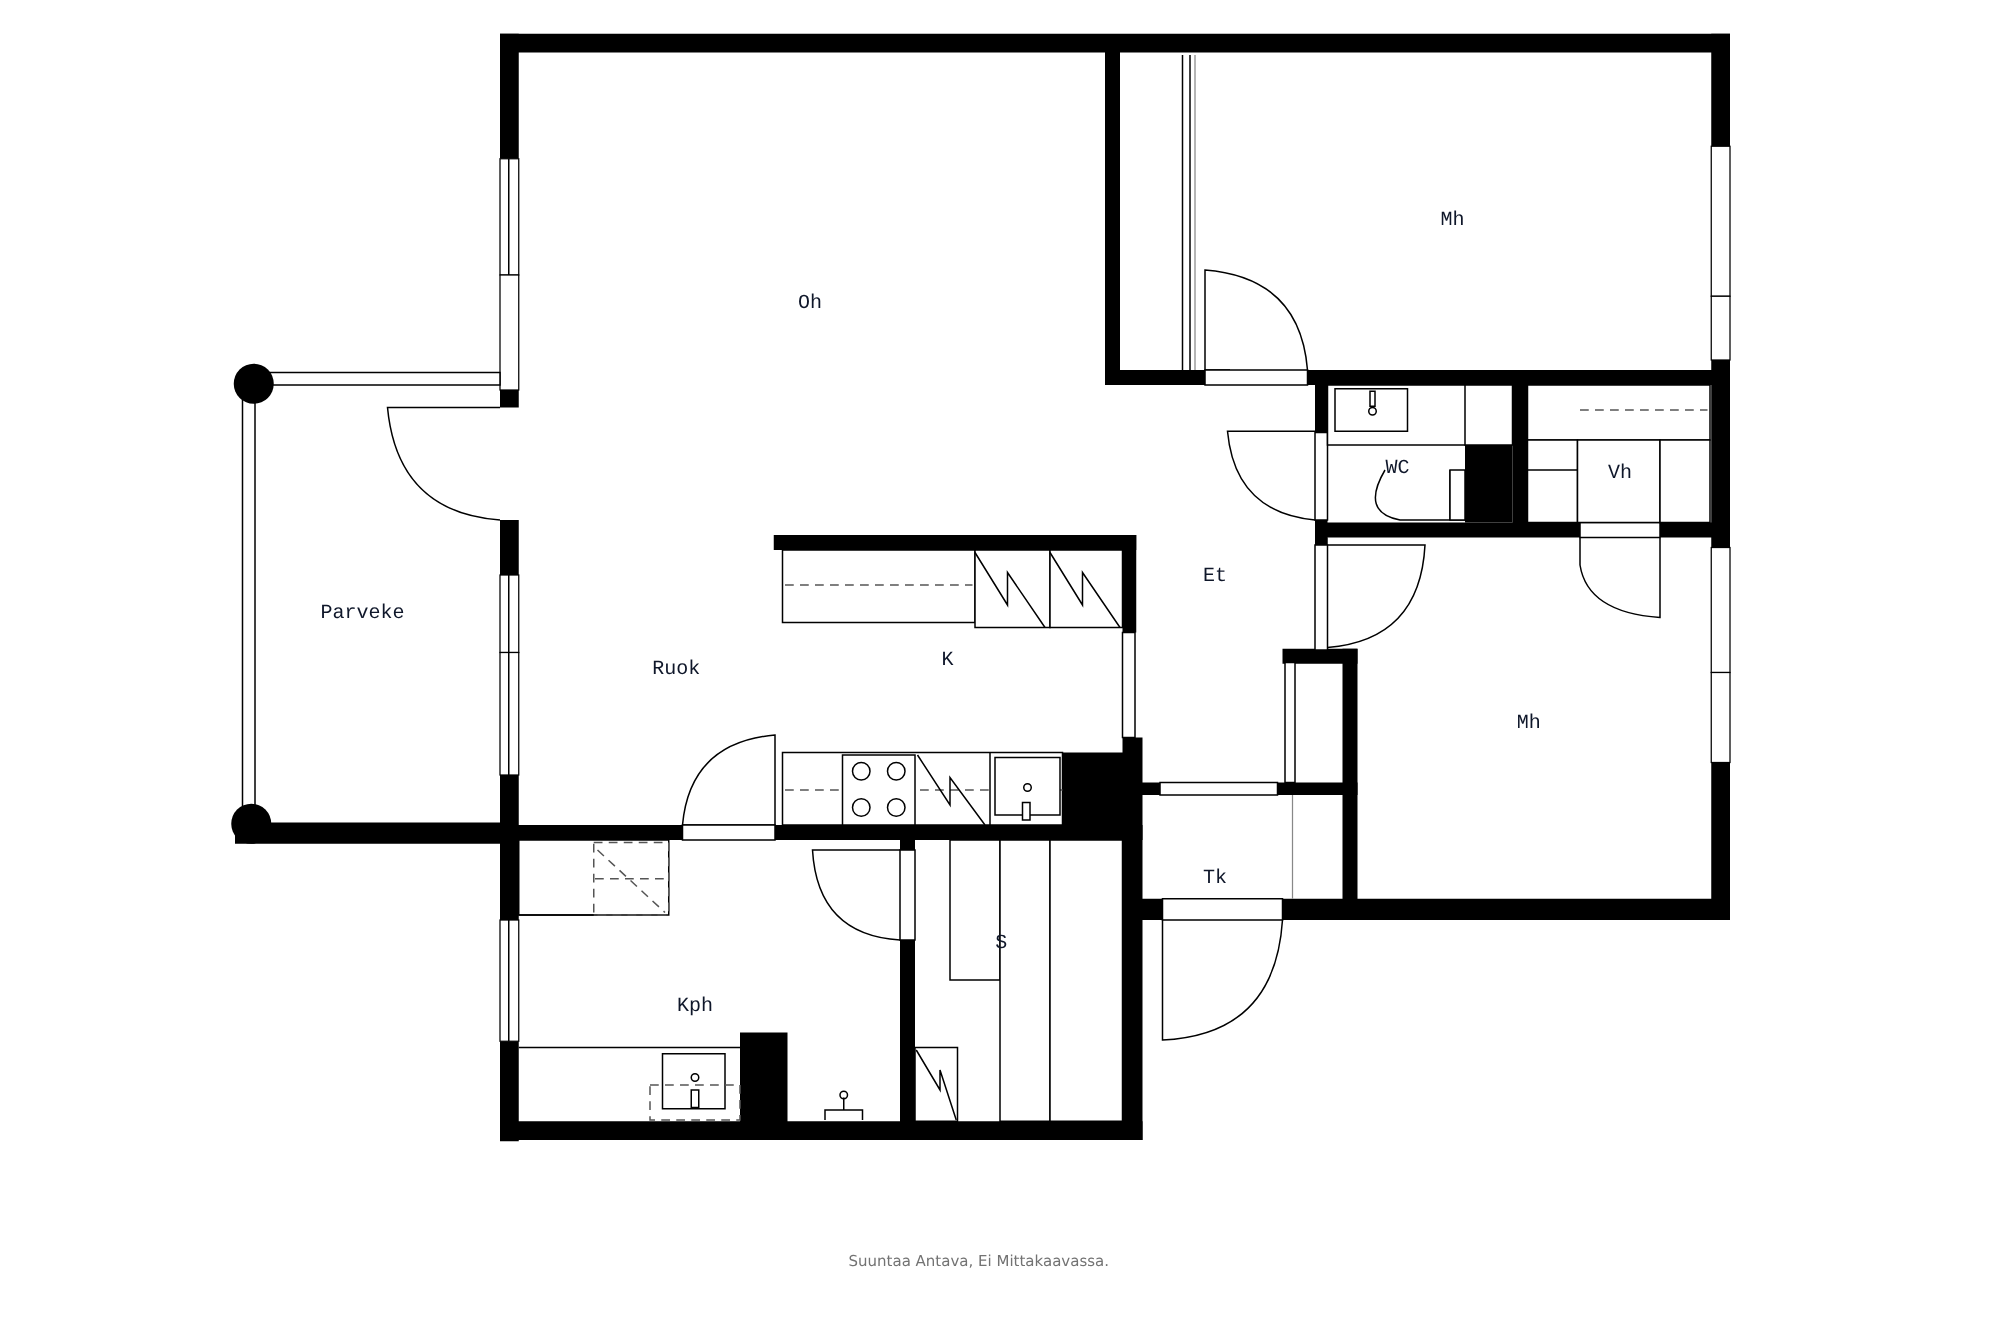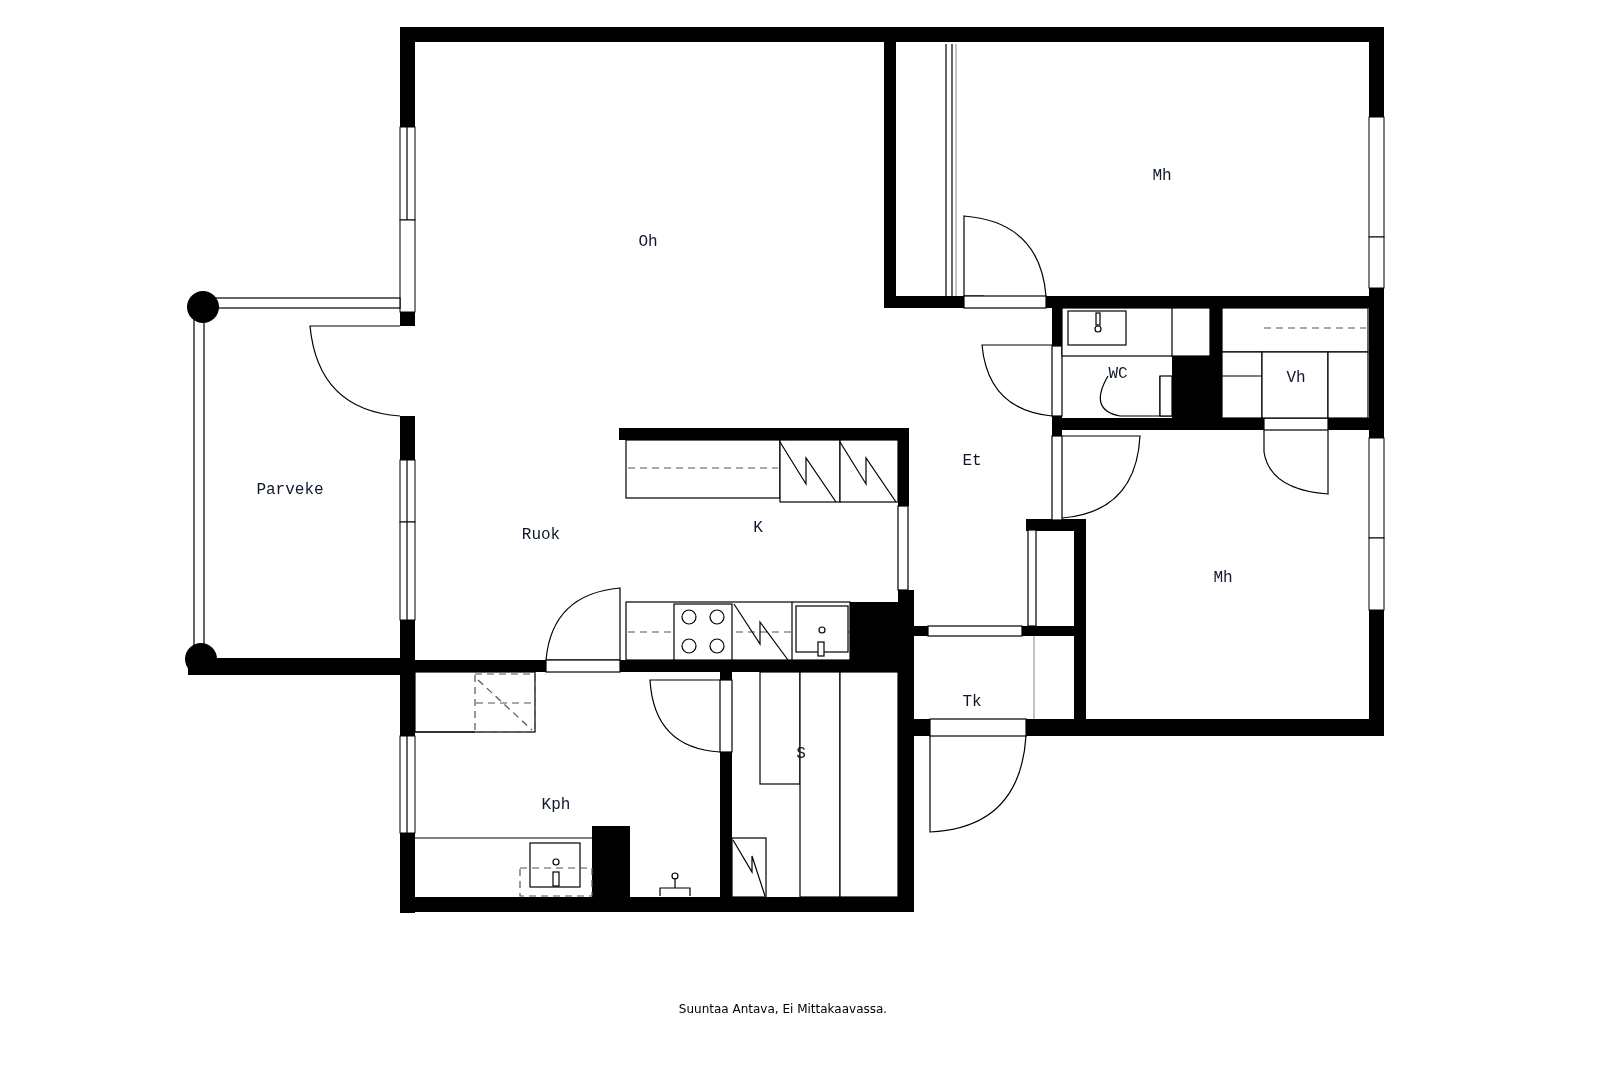--- a/index.html
+++ b/index.html
@@ -5,21 +5,21 @@
   html, body { margin:0; padding:0; background:#ffffff; }
   body { width:1600px; height:1066px; position:relative; overflow:hidden; font-family:"DejaVu Sans", sans-serif; }
   #plan { position:absolute; left:0; top:0; width:1600px; height:1066px; }
   .wall { fill:#000; }
   .ln { fill:none; stroke:#000; stroke-width:1.2; }
   .thin { fill:#fff; stroke:#000; stroke-width:1.2; }
   .gray { fill:none; stroke:#888; stroke-width:1; }
   .dash { fill:none; stroke:#555; stroke-width:1.2; stroke-dasharray:7 5; }
   .win { fill:#fff; stroke:#000; stroke-width:1; }
   .lbl { position:absolute; font-size:16px; color:#0f172a; transform:translate(-50%,-50%); white-space:nowrap;font-family:Liberation Mono, monospace; }
-  .footer { position:absolute; left:783px; top:1009px; transform:translate(-50%,-50%); font-size:12px; color:#000000; white-space:nowrap; }
+  .footer { position:absolute; left:783px; top:1009px; transform:translate(-50%,-50%); font-size:12px; color:#737373; white-space:nowrap; }
 </style>
 </head>
 <body>
 
 <svg id="plan" viewBox="0 0 1600 1066" xmlns="http://www.w3.org/2000/svg">
 
   <g>
     <rect class="wall" x="400" y="27" width="984" height="15"></rect>
     <rect class="wall" x="400" y="27" width="15" height="100"></rect>
     <rect class="wall" x="400" y="312" width="15" height="14"></rect>

